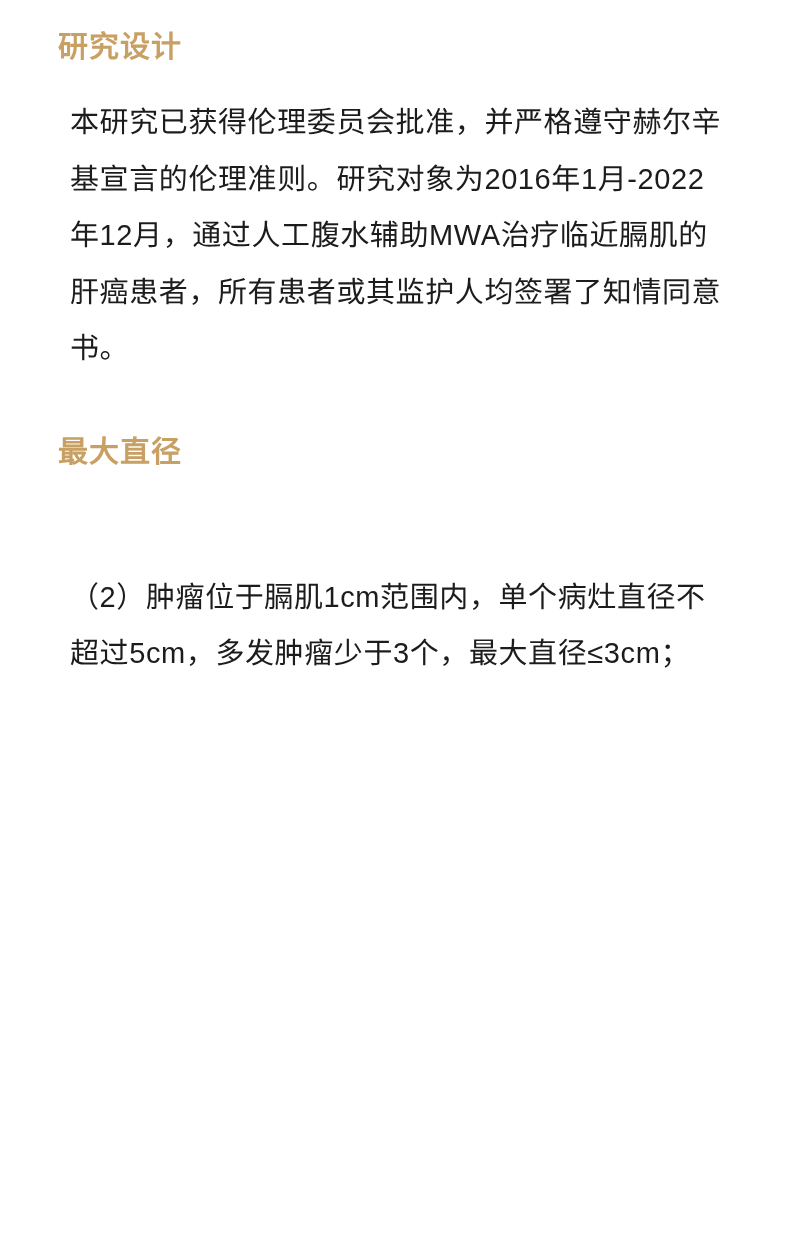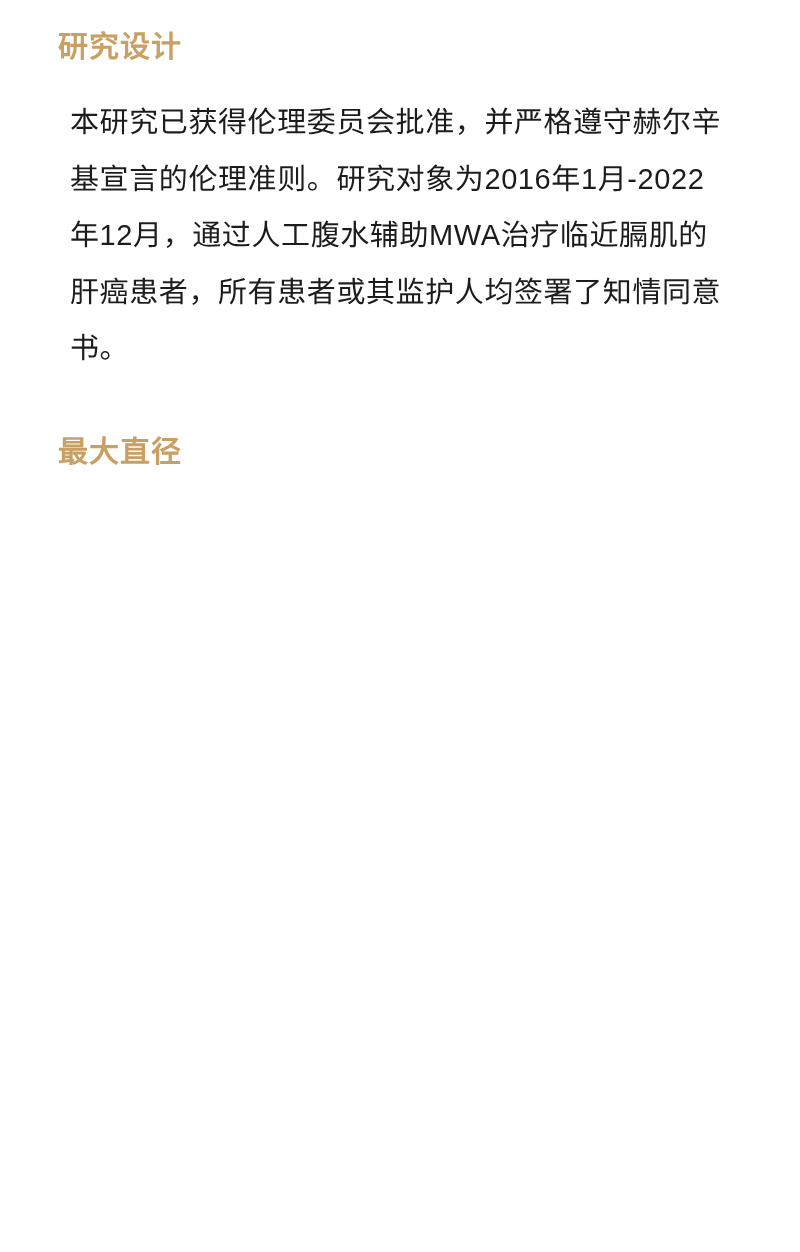--- a/index.html
+++ b/index.html
@@ -51,17 +51,18 @@
 
   <p class="body-text">本研究已获得伦理委员会批准，并严格遵守赫尔辛基宣言的伦理准则。研究对象为2016年1月-2022年12月，通过人工腹水辅助MWA治疗临近膈肌的肝癌患者，所有患者或其监护人均签署了知情同意书。</p>
 
   <div class="block-gap-1"></div>
 
   <h2 class="section-heading">最大直径</h2>
 
 
   <div class="para-gap"></div>
 
+  <p class="body-text indent">（2）肿瘤位于膈肌1cm范围内，单个病灶直径不超过5cm，多发肿瘤少于3个，最大直径≤3cm；</p>
 
   <div class="para-gap"></div>
 
 
 </div>
 
 </body></html>

